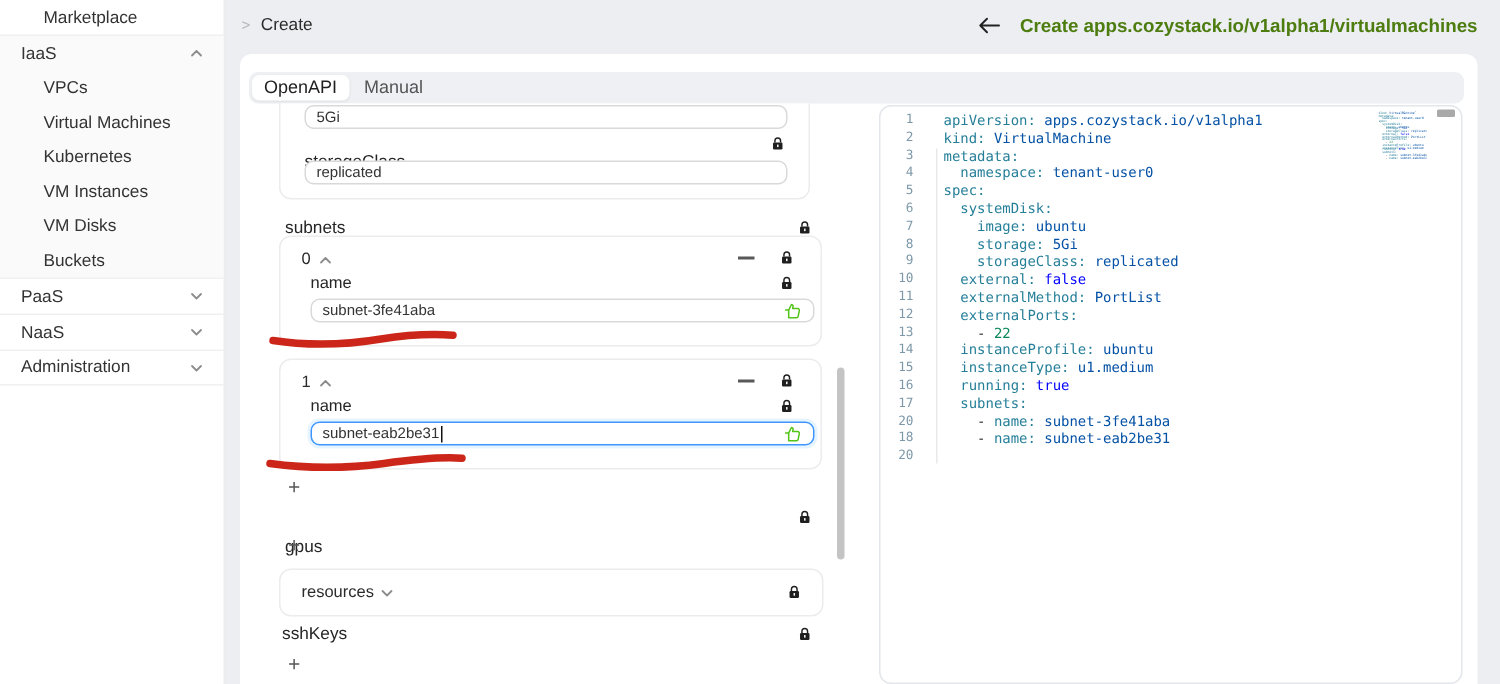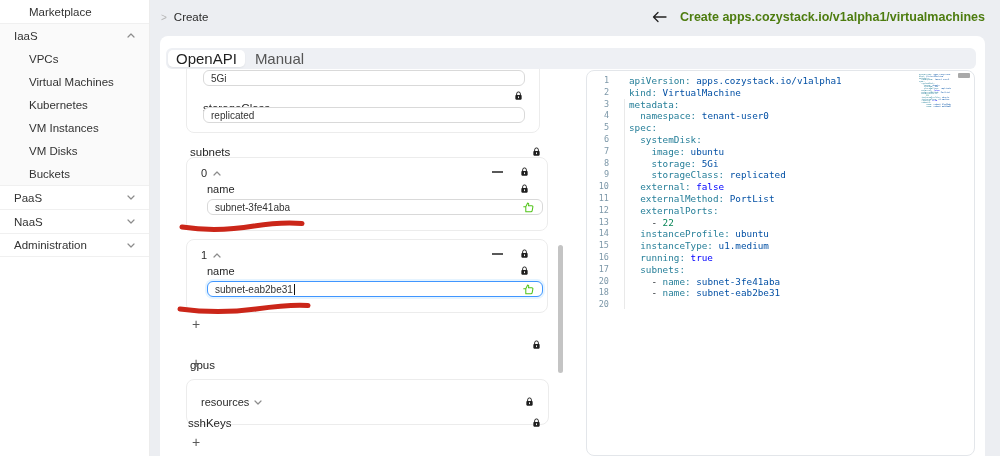--- a/index.html
+++ b/index.html
@@ -22,21 +22,21 @@
   .bc-link { color:#9b9b9b; }
   .bc-sep { color:#b5b5b5; font-size:10px; }
   .bc-current { color:#2b2b2b; }
   .page-head { position:absolute; right:15px; top:0; height:34px; display:flex; align-items:center; gap:13px; }
   .page-title { font-size:12.5px; font-weight:bold; color:#4d7c0f; }
 
   
   .main-card { position:absolute; left:160px; top:36px; width:825px; height:420px; background:#fff;
                border-radius:8px 8px 0 0; overflow:hidden; z-index:2; }
   .tabbar { position:absolute; left:6px; top:12px; width:810px; height:21px; background:#eef0f4;
-            border-radius:6px; display:flex; align-items:center; padding:0 2px; gap:2px; font-size:15px; }
+            border-radius:6px; display:flex; align-items:center; padding:0 2px; gap:2px; font-size:12px; }
   .tab { padding:0 8px; color:#555; height:17px; line-height:17px; cursor:pointer; }
   .tab.active { background:#fff; border-radius:5px; color:#1f1f1f; box-shadow:0 1px 2px rgba(0,0,0,0.06); }
 
   
   .form-vp { position:absolute; left:8px; top:33px; width:402px; height:387px; overflow:hidden; }
   .fcard { position:absolute; background:#fff; border:1px solid #ececec; border-radius:8px; }
   .flabel { position:absolute; font-size:11.5px; color:#262626; }
   .finput { position:absolute; height:16px; border:1px solid #d9d9d9; border-radius:6px; background:#fff;
             font-size:10px; color:#333; display:flex; align-items:center; padding:0 7px; cursor:text; }
   .finput.focused { border-color:#4096ff; box-shadow:0 0 0 2px rgba(5,145,255,0.10); }
@@ -255,21 +255,21 @@
     <span class="flabel" style="left:22px; top:270px;margin-top:20px;">gpus</span>
     <span class="lock abs" style="left:364px; top:271px;">
         <svg width="9" height="10" viewBox="0 0 12 13">
           <path d="M3.5 5.2V3.6a2.5 2.5 0 0 1 5 0v1.6" fill="none" stroke="#1f1f1f" stroke-width="1.3"></path>
           <rect x="1.8" y="5.2" width="8.4" height="6.2" rx="1.1" fill="#1f1f1f"></rect>
           <rect x="5.4" y="7" width="1.3" height="2.3" fill="#fff"></rect>
         </svg>
       </span>
     <span class="plus" style="left:24px; top:287px;">+</span>
 
-    <div class="fcard rescard" style="left:18px; top:310px; width:363px; height:46px;">
+    <div class="fcard rescard" style="left:18px; top:310px; width:363px; height:32px;">
       <span class="flabel-in">
         <span>resources</span>
         <span class="chev chev-down">
             <svg width="8" height="5" viewBox="0 0 8 5">
               <polyline points="1,1 4,4 7,1" fill="none" stroke="#8c8c8c" stroke-width="1.2" stroke-linecap="round" stroke-linejoin="round"></polyline>
             </svg>
           </span>
       </span>
       <span class="lock">
           <svg width="9" height="10" viewBox="0 0 12 13">

